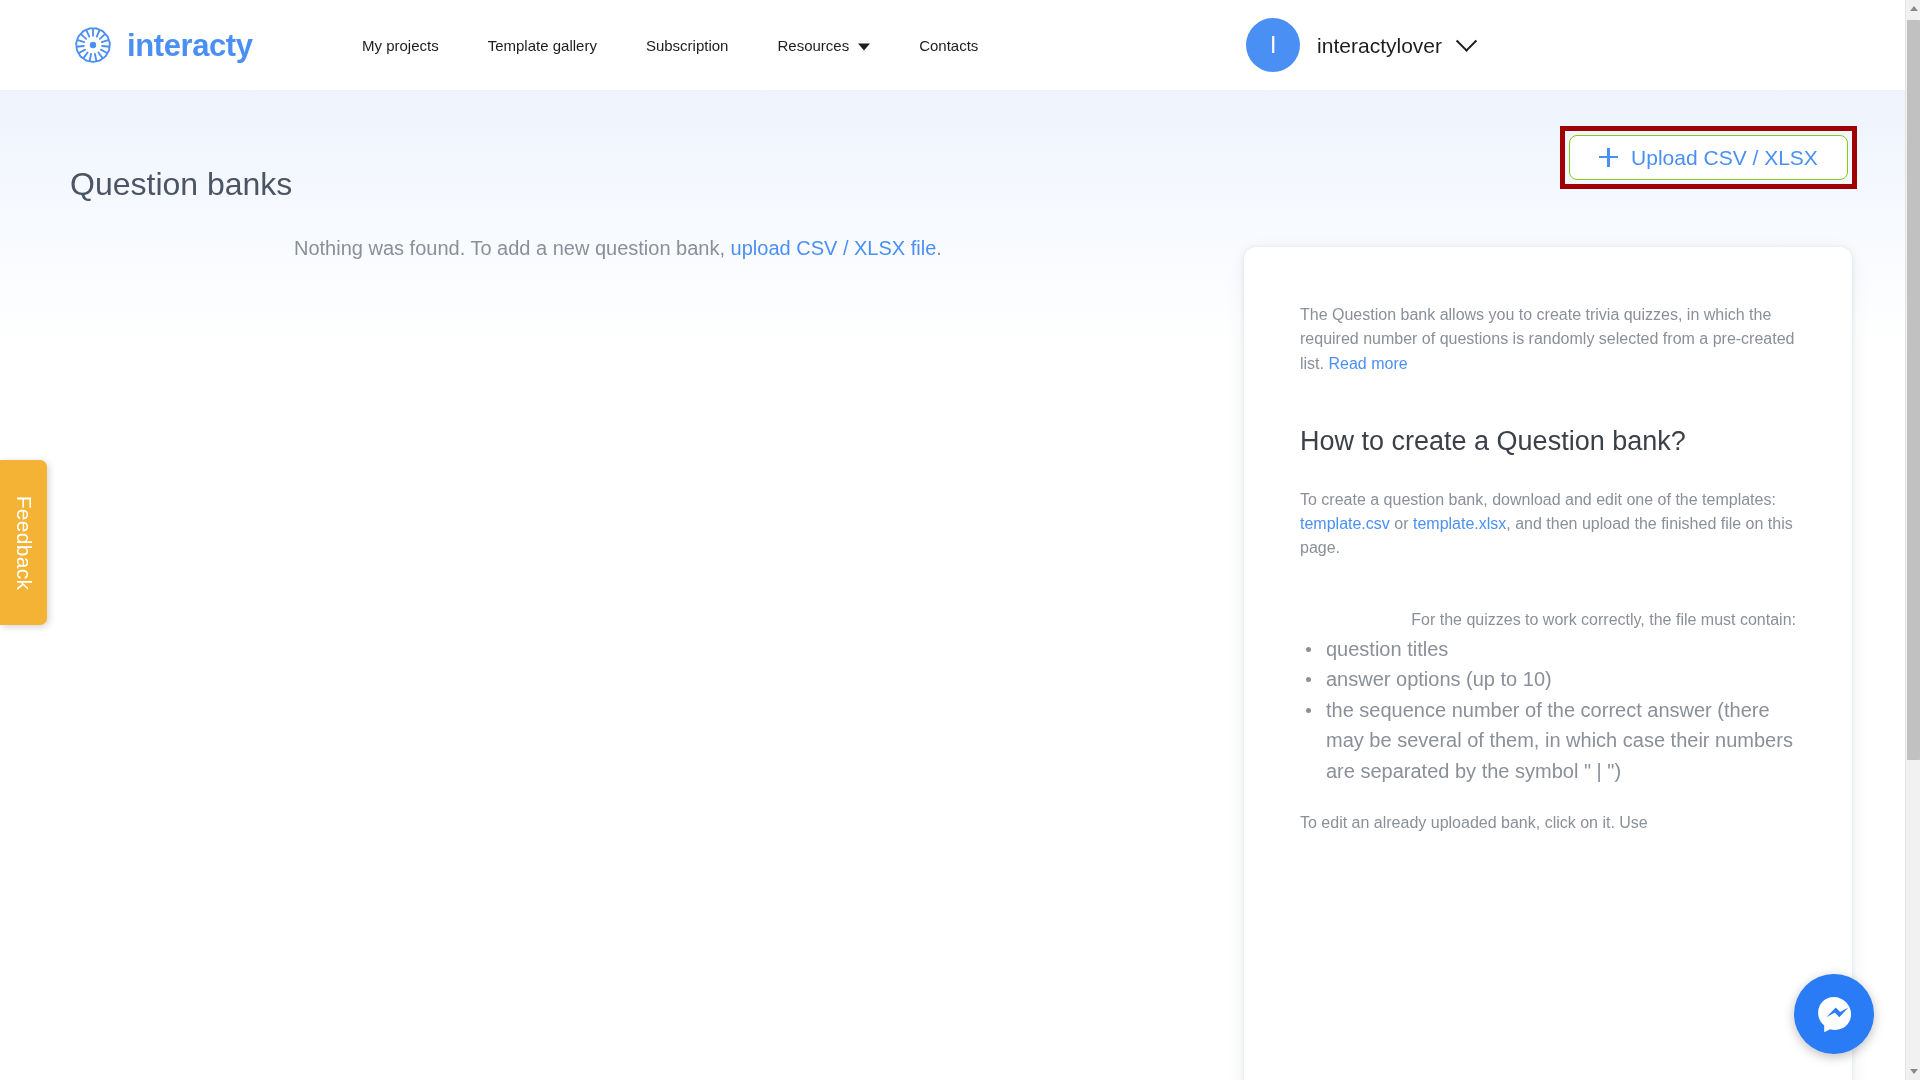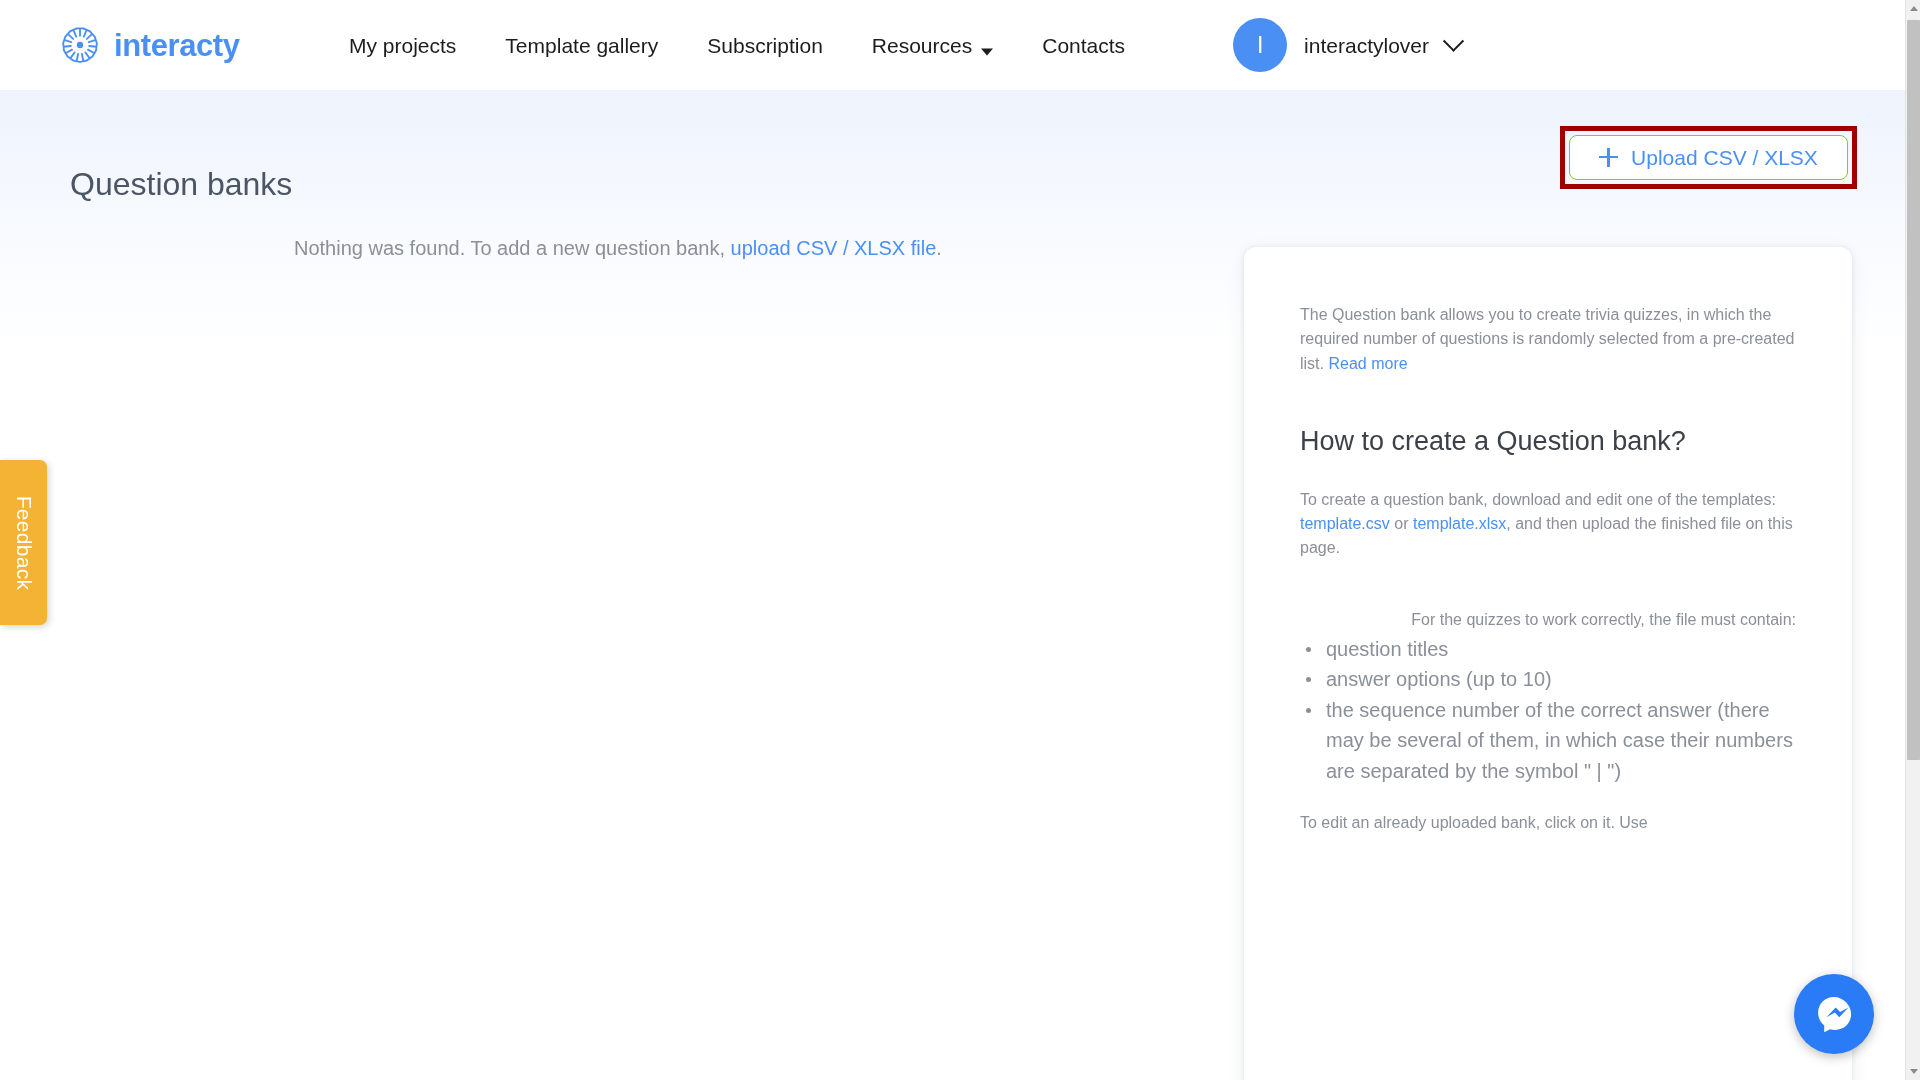--- a/index.html
+++ b/index.html
@@ -25,21 +25,21 @@
     position: absolute;
     left: 0; top: 90px;
     width: 1905px; height: 260px;
     background: linear-gradient(180deg, #eef3fd 0%, #f6f9fe 45%, #ffffff 100%);
     pointer-events: none;
   }
 
   
   .header {
     position: absolute;
-    left: 1px; top: 0;
+    left: 14px; top: 0;
     width: 1515px; height: 90px;
     background: #ffffff;
     display: flex;
     align-items: center;
     z-index: 20;
   }
 
   .logo-wrap {
     position: absolute;
     left: 56px; top: 50%;
@@ -60,26 +60,26 @@
 
   .nav {
     position: absolute;
     left: 348px; top: 50%;
     transform: translateY(-50%);
     display: flex;
     align-items: center;
     gap: 49px;
   }
   .nav-item {
-    font-size: 21px;
+    font-size: 15px;
     color: #1d1d1f;
     white-space: nowrap;
     cursor: pointer;
     display: flex;
-    align-items: flex-end;
+    align-items: center;
     gap: 9px;
     line-height: 1;
   }
   .caret {
     width: 0; height: 0;
     border-left: 6px solid transparent;
     border-right: 6px solid transparent;
     border-top: 7px solid #1d1d1f;
     display: inline-block;
     margin-top: 3px;

